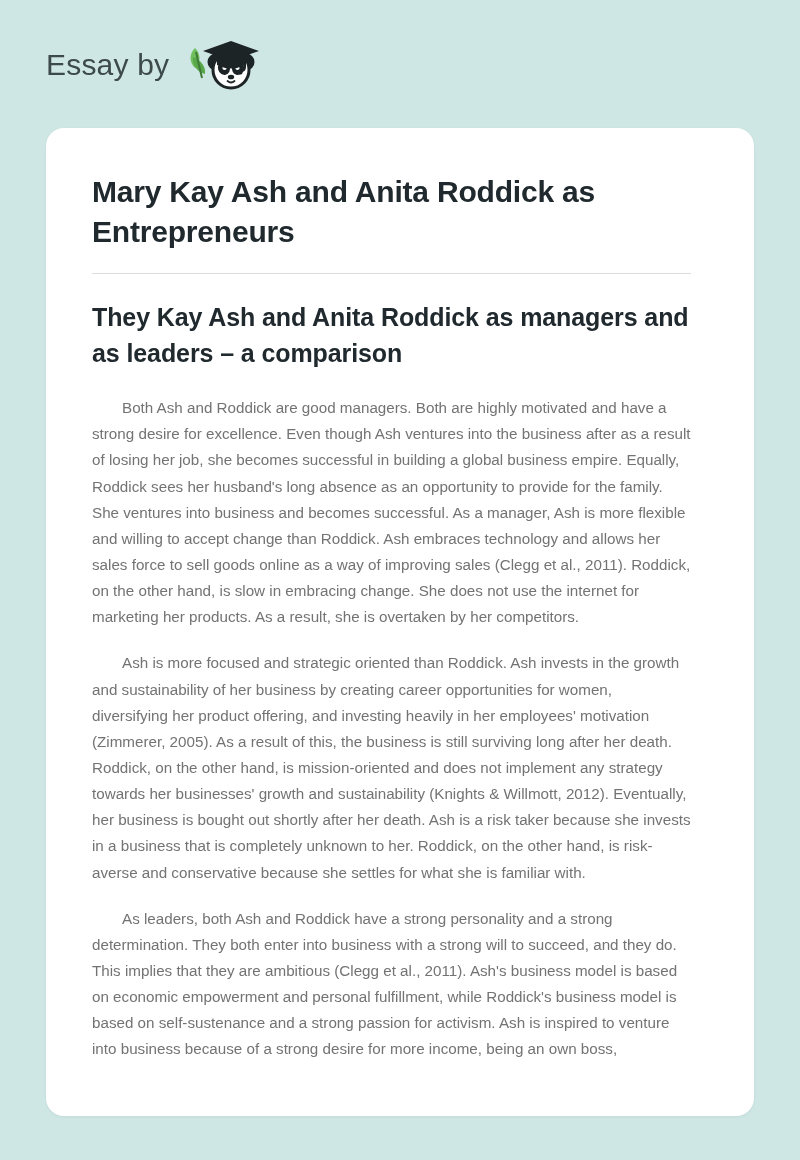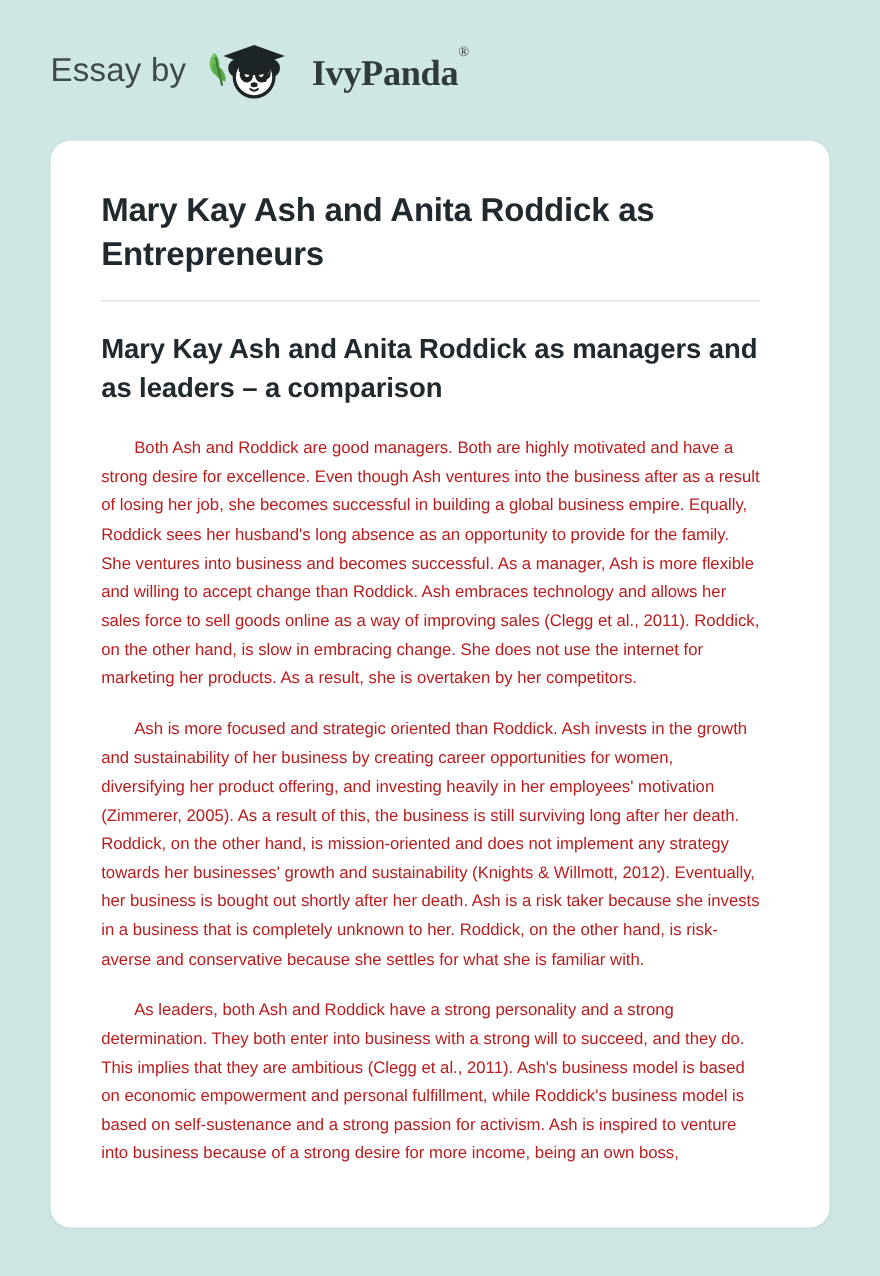--- a/index.html
+++ b/index.html
@@ -112,21 +112,21 @@
     font-size: 25px;
     line-height: 1.42;
     color: #20292e;
     font-weight: bold;
     margin: 0 0 24px 0;
     letter-spacing: -.1px;
   }
   p.body-text {
     font-size: 15.2px;
     line-height: 1.72;
-    color: #b91c1c;
+    color: #737373;
     margin: 0 0 20px 0;
     text-indent: 30px;
     text-align: left;
   }
   p.body-text:last-child { margin-bottom: 16px; }
 </style>
 </head>
 <body>
 
 <div class="page">
@@ -153,30 +153,29 @@
 
           <ellipse cx="48" cy="43" rx="3.2" ry="2.3" fill="#1d2426"></ellipse>
           <path d="M44.5 47 Q48 50 51.5 47" stroke="#1d2426" stroke-width="1.8" fill="none" stroke-linecap="round"></path>
 
           <path d="M20 17 L48 7 L76 17 L48 27 Z" fill="#1d2426"></path>
           <path d="M62 22 L62 33 Q62 37 58 37" stroke="#1d2426" stroke-width="2" fill="none"></path>
           <circle cx="57" cy="38" r="2.6" fill="#1d2426"></circle>
           <path d="M34 22 L34 31 Q48 38 62 31 L62 22" fill="#1d2426"></path>
         </svg>
       </span>
-      <span class="logo-text"><span>IvyPanda</span><sup>®</sup></span>
     </div>
   </header>
 
   <main class="card">
     <h1 class="doc-title">Mary Kay Ash and Anita Roddick as Entrepreneurs</h1>
 
 
     <hr class="divider">
 
-    <h2 class="section-title">Mary Kay Ash and Anita Roddick as managers and as leaders – a comparison</h2>
+    <h2 class="section-title">They Kay Ash and Anita Roddick as managers and as leaders – a comparison</h2>
 
     <p class="body-text">Both Ash and Roddick are good managers. Both are highly motivated and have a strong desire for excellence. Even though Ash ventures into the business after as a result of losing her job, she becomes successful in building a global business empire. Equally, Roddick sees her husband's long absence as an opportunity to provide for the family. She ventures into business and becomes successful. As a manager, Ash is more flexible and willing to accept change than Roddick. Ash embraces technology and allows her sales force to sell goods online as a way of improving sales (Clegg et al., 2011). Roddick, on the other hand, is slow in embracing change. She does not use the internet for marketing her products. As a result, she is overtaken by her competitors.</p>
     <p class="body-text">Ash is more focused and strategic oriented than Roddick. Ash invests in the growth and sustainability of her business by creating career opportunities for women, diversifying her product offering, and investing heavily in her employees' motivation (Zimmerer, 2005). As a result of this, the business is still surviving long after her death. Roddick, on the other hand, is mission-oriented and does not implement any strategy towards her businesses' growth and sustainability (Knights &amp; Willmott, 2012). Eventually, her business is bought out shortly after her death. Ash is a risk taker because she invests in a business that is completely unknown to her. Roddick, on the other hand, is risk-averse and conservative because she settles for what she is familiar with.</p>
     <p class="body-text">As leaders, both Ash and Roddick have a strong personality and a strong determination. They both enter into business with a strong will to succeed, and they do. This implies that they are ambitious (Clegg et al., 2011). Ash's business model is based on economic empowerment and personal fulfillment, while Roddick's business model is based on self-sustenance and a strong passion for activism. Ash is inspired to venture into business because of a strong desire for more income, being an own boss,</p>
   </main>
 
 </div>
 
 </body></html>

